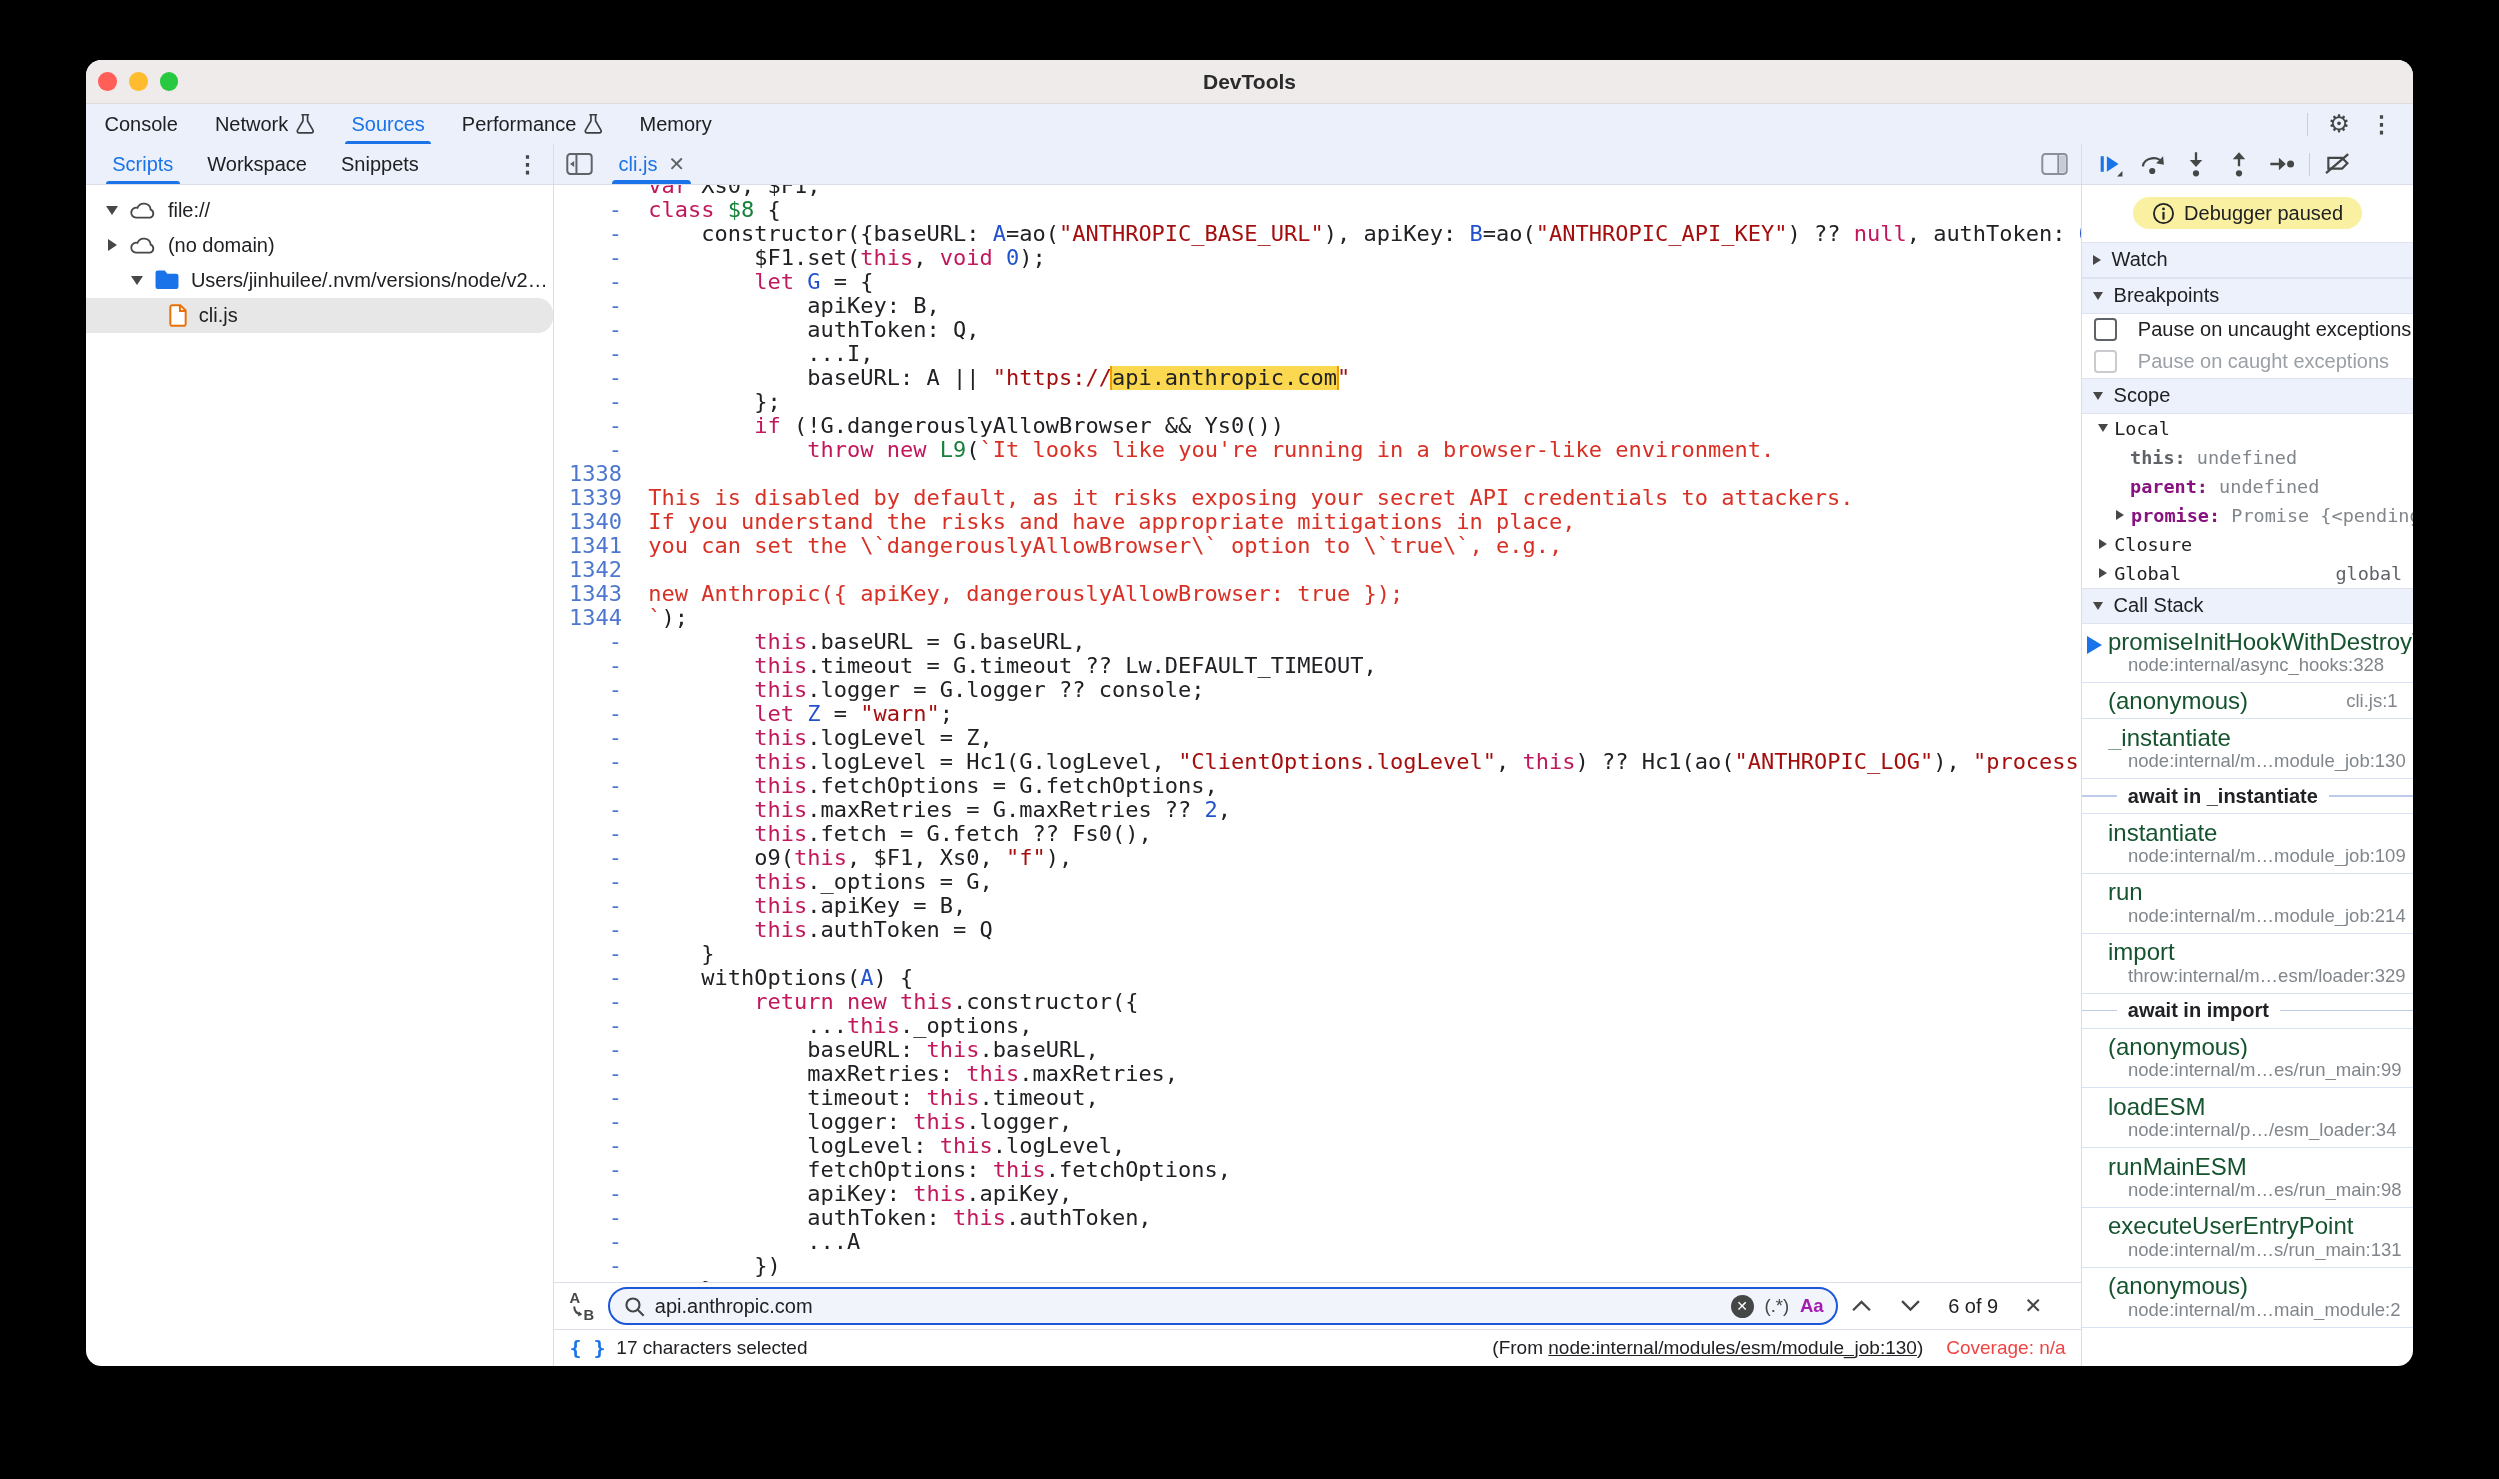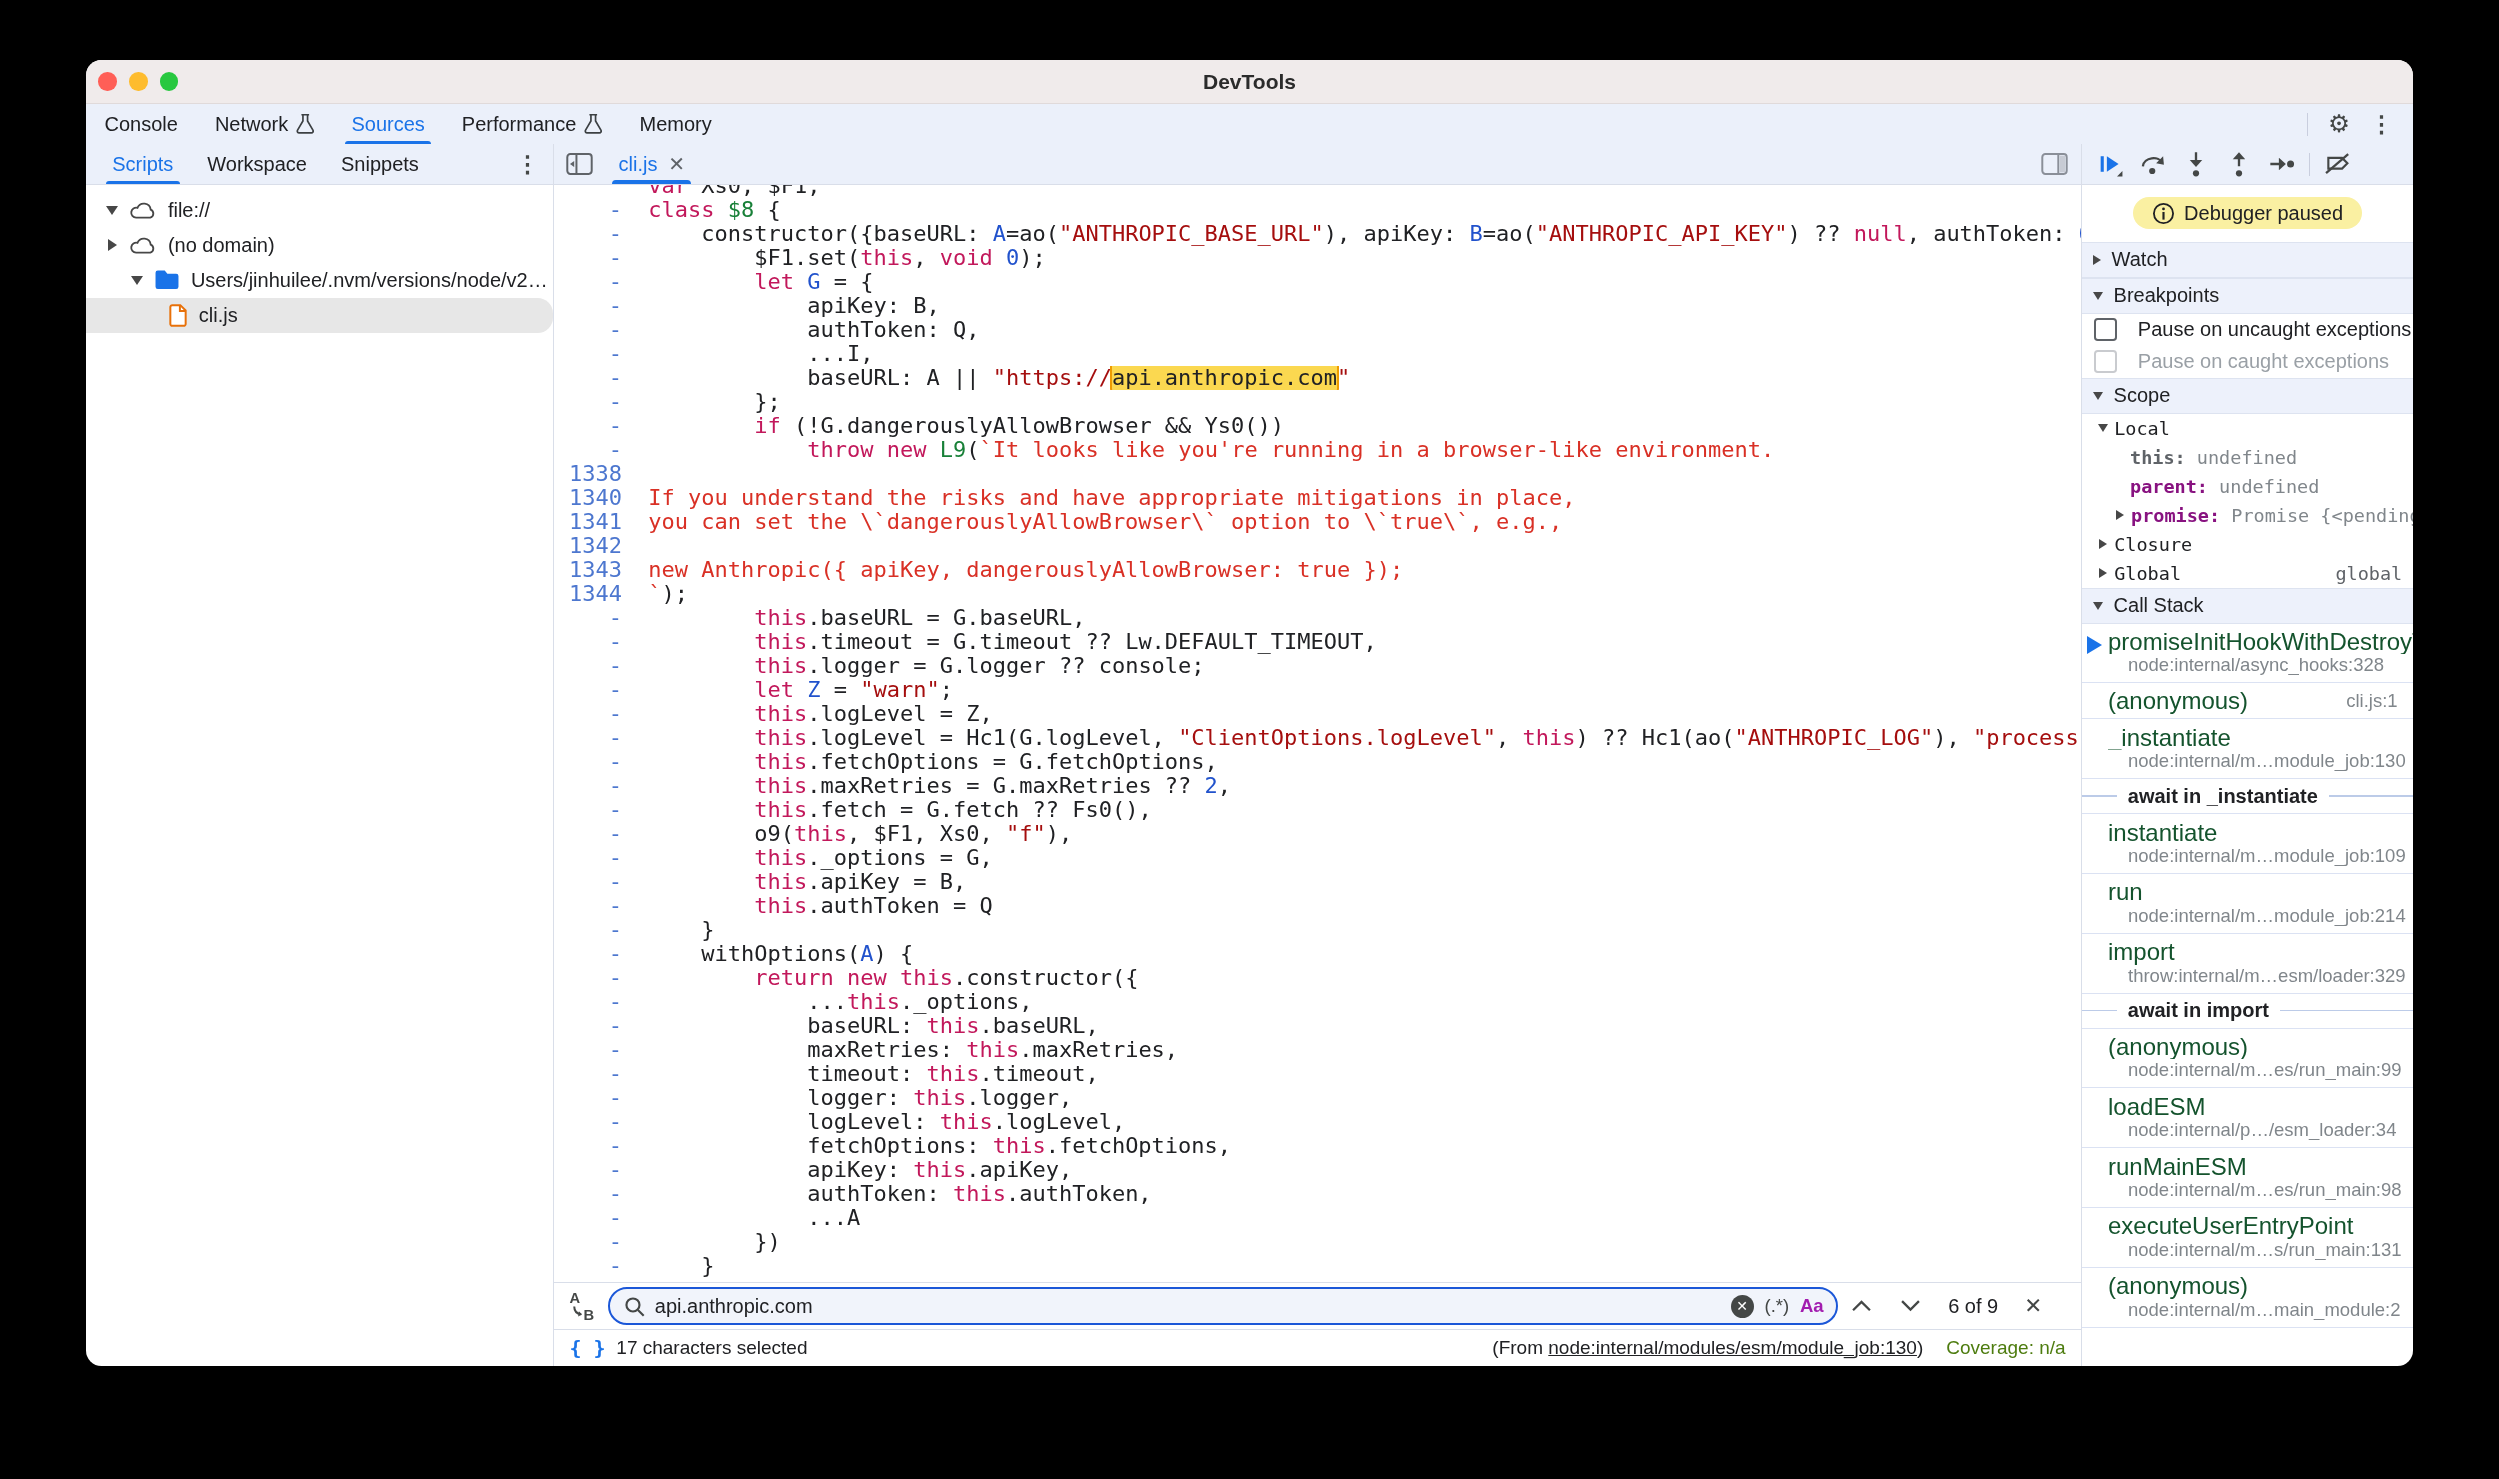--- a/index.html
+++ b/index.html
@@ -71,21 +71,21 @@
   .casebtn{font-size:18.5px;color:#a21caf;font-weight:bold;}
   .navgrp{display:flex;align-items:center;gap:26px;padding-right:7.7px;}
   .count{font-size:20px;color:#202124;}
   .xclose{font-size:21.5px;color:#444746;}
   
   .statusbar{height:36px;border-top:0.8px solid #d9dee9;display:flex;align-items:center;
              padding:0 15.4px;font-size:19px;flex:none;background:#fff;}
   .curly{color:#1a73e8;font-family:"DejaVu Sans Mono",monospace;font-weight:bold;font-size:20px;margin-right:10.8px;}
   .st-right{margin-left:auto;display:flex;align-items:center;gap:23px;}
   .fromlink{text-decoration:underline;}
-  .coverage{color:#4d7c0f;}
+  .coverage{color:#ef4444;}
   
   .rp-toolbar{height:40px;background:#ebf0fa;border-bottom:0.8px solid #d9dee9;
               display:flex;align-items:center;padding:0 6.2px;flex:none;}
   .dbg-btn{width:43px;display:flex;justify-content:center;align-items:center;}
   .paused{margin:12.3px auto 12.3px;background:#faf0a2;border-radius:18.5px;height:32px;
           display:flex;align-items:center;gap:9.2px;padding:0 18.5px;width:max-content;
           font-size:20px;color:#202124;}
   .rp-header{height:34px;background:#edf1fb;border-top:0.8px solid #dde3f0;border-bottom:0.8px solid #dde3f0;
              display:flex;align-items:center;gap:10.8px;padding-left:10.8px;font-size:20px;flex:none;}
   .rp-header .tri-r{border-left-width:8.5px;border-top-width:5.4px;border-bottom-width:5.4px;}
@@ -257,20 +257,21 @@
             <div class="code-line"><div class="gutter">-</div><div class="ct"><span class="tok-p">        $F1.set(</span><span class="tok-k">this</span><span class="tok-p">, </span><span class="tok-k">void</span><span class="tok-p"> </span><span class="tok-n">0</span><span class="tok-p">);</span></div></div>
             <div class="code-line"><div class="gutter">-</div><div class="ct"><span class="tok-p">        </span><span class="tok-k">let</span><span class="tok-p"> </span><span class="tok-d">G</span><span class="tok-p"> = {</span></div></div>
             <div class="code-line"><div class="gutter">-</div><div class="ct"><span class="tok-p">            apiKey: B,</span></div></div>
             <div class="code-line"><div class="gutter">-</div><div class="ct"><span class="tok-p">            authToken: Q,</span></div></div>
             <div class="code-line"><div class="gutter">-</div><div class="ct"><span class="tok-p">            ...I,</span></div></div>
             <div class="code-line"><div class="gutter">-</div><div class="ct"><span class="tok-p">            baseURL: A || </span><span class="tok-s">"https://</span><span class="tok-m">api.anthropic.com</span><span class="tok-s">"</span></div></div>
             <div class="code-line"><div class="gutter">-</div><div class="ct"><span class="tok-p">        };</span></div></div>
             <div class="code-line"><div class="gutter">-</div><div class="ct"><span class="tok-p">        </span><span class="tok-k">if</span><span class="tok-p"> (!G.dangerouslyAllowBrowser &amp;&amp; Ys0())</span></div></div>
             <div class="code-line"><div class="gutter">-</div><div class="ct"><span class="tok-p">            </span><span class="tok-k">throw</span><span class="tok-p"> </span><span class="tok-k">new</span><span class="tok-p"> </span><span class="tok-c">L9</span><span class="tok-p">(</span><span class="tok-t">`It looks like you're running in a browser-like environment.</span></div></div>
             <div class="code-line"><div class="gutter">1338</div><div class="ct"></div></div>
+            <div class="code-line"><div class="gutter">1339</div><div class="ct"><span class="tok-t">This is disabled by default, as it risks exposing your secret API credentials to attackers.</span></div></div>
             <div class="code-line"><div class="gutter">1340</div><div class="ct"><span class="tok-t">If you understand the risks and have appropriate mitigations in place,</span></div></div>
             <div class="code-line"><div class="gutter">1341</div><div class="ct"><span class="tok-t">you can set the \`dangerouslyAllowBrowser\` option to \`true\`, e.g.,</span></div></div>
             <div class="code-line"><div class="gutter">1342</div><div class="ct"></div></div>
             <div class="code-line"><div class="gutter">1343</div><div class="ct"><span class="tok-t">new Anthropic({ apiKey, dangerouslyAllowBrowser: true });</span></div></div>
             <div class="code-line"><div class="gutter">1344</div><div class="ct"><span class="tok-t">`</span><span class="tok-p">);</span></div></div>
             <div class="code-line"><div class="gutter">-</div><div class="ct"><span class="tok-p">        </span><span class="tok-k">this</span><span class="tok-p">.baseURL = G.baseURL,</span></div></div>
             <div class="code-line"><div class="gutter">-</div><div class="ct"><span class="tok-p">        </span><span class="tok-k">this</span><span class="tok-p">.timeout = G.timeout ?? Lw.DEFAULT_TIMEOUT,</span></div></div>
             <div class="code-line"><div class="gutter">-</div><div class="ct"><span class="tok-p">        </span><span class="tok-k">this</span><span class="tok-p">.logger = G.logger ?? console;</span></div></div>
             <div class="code-line"><div class="gutter">-</div><div class="ct"><span class="tok-p">        </span><span class="tok-k">let</span><span class="tok-p"> </span><span class="tok-d">Z</span><span class="tok-p"> = </span><span class="tok-s">"warn"</span><span class="tok-p">;</span></div></div>
             <div class="code-line"><div class="gutter">-</div><div class="ct"><span class="tok-p">        </span><span class="tok-k">this</span><span class="tok-p">.logLevel = Z,</span></div></div>

